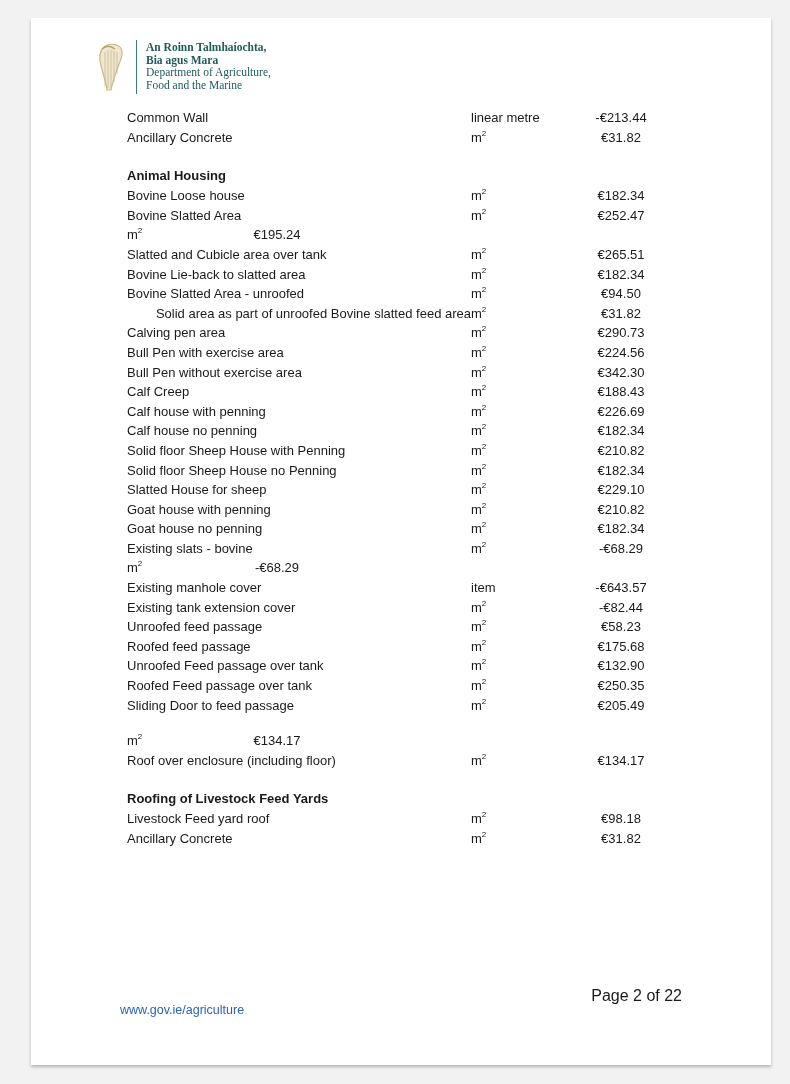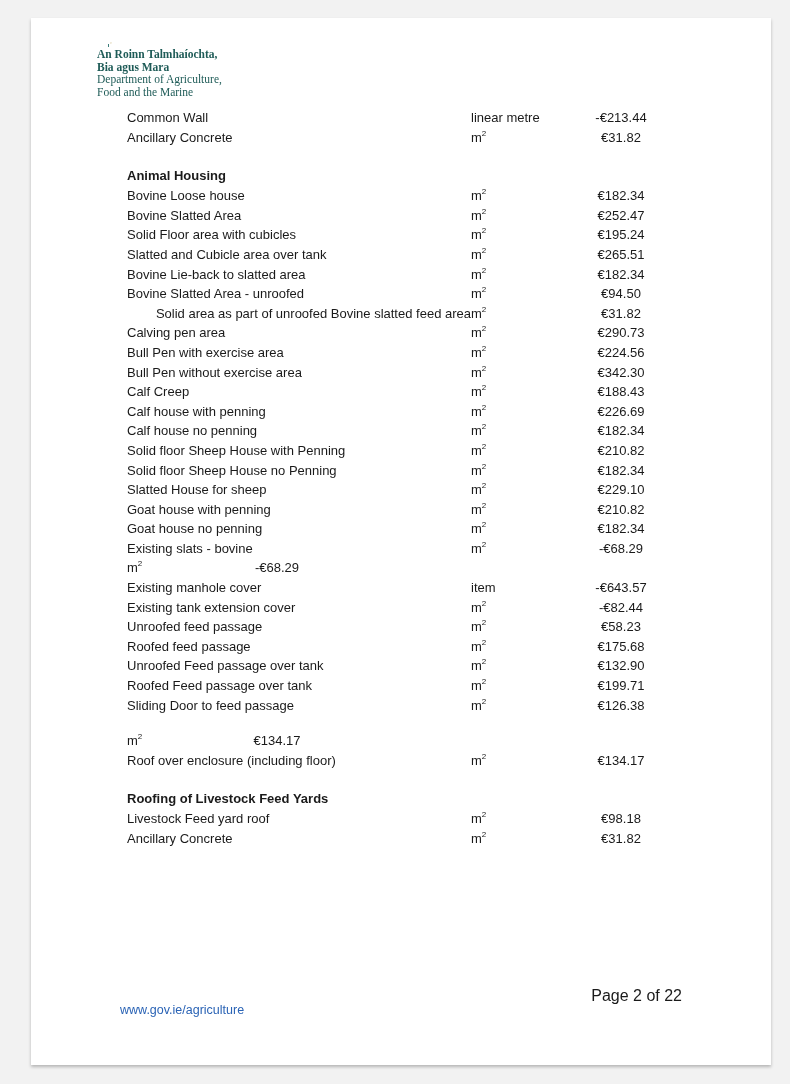--- a/index.html
+++ b/index.html
@@ -16,21 +16,20 @@
       width: 740px; height: 1047px;
       background: #ffffff;
       box-shadow: 0 2px 3px rgba(0,0,0,0.25);
     }
     .logo {
       position: absolute;
       left: 66px; top: 22px;
       height: 58px;
       display: flex;
       align-items: flex-start;
-      flex-direction: column;
     }
     .harp { width: 28px; height: 52px; margin-top: 2px; }
     .logo-divider {
       width: 1px; height: 54px;
       background: #3d7d7a;
       margin-left: 11px; margin-right: 9px;
     }
     .logo-text {
       font-family: "Liberation Serif", serif;
       color: #1e5b57;
@@ -116,21 +115,20 @@
           <span class="desc">Bovine Loose house</span>
           <span class="unit"><span>m</span><sup>2</sup></span>
           <span class="amount">€182.34</span>
         </div>
       <div class="row">
           <span class="desc">Bovine Slatted Area</span>
           <span class="unit"><span>m</span><sup>2</sup></span>
           <span class="amount">€252.47</span>
         </div>
       <div class="row">
-          <span class="desc">Solid Floor area with cubicles</span>
           <span class="unit"><span>m</span><sup>2</sup></span>
           <span class="amount">€195.24</span>
         </div>
       <div class="row">
           <span class="desc">Slatted and Cubicle area over tank</span>
           <span class="unit"><span>m</span><sup>2</sup></span>
           <span class="amount">€265.51</span>
         </div>
       <div class="row">
           <span class="desc">Bovine Lie-back to slatted area</span>
@@ -232,26 +230,26 @@
           <span class="amount">€175.68</span>
         </div>
       <div class="row">
           <span class="desc">Unroofed Feed passage over tank</span>
           <span class="unit"><span>m</span><sup>2</sup></span>
           <span class="amount">€132.90</span>
         </div>
       <div class="row">
           <span class="desc">Roofed Feed passage over tank</span>
           <span class="unit"><span>m</span><sup>2</sup></span>
-          <span class="amount">€199.71</span>
+          <span class="amount">€250.35</span>
         </div>
       <div class="row">
           <span class="desc">Sliding Door to feed passage</span>
           <span class="unit"><span>m</span><sup>2</sup></span>
-          <span class="amount">€126.38</span>
+          <span class="amount">€205.49</span>
         </div>
     </div>
 
     <div class="section">
       <div class="row">
           <span class="unit"><span>m</span><sup>2</sup></span>
           <span class="amount">€134.17</span>
         </div>
       <div class="row">
           <span class="desc">Roof over enclosure (including floor)</span>

